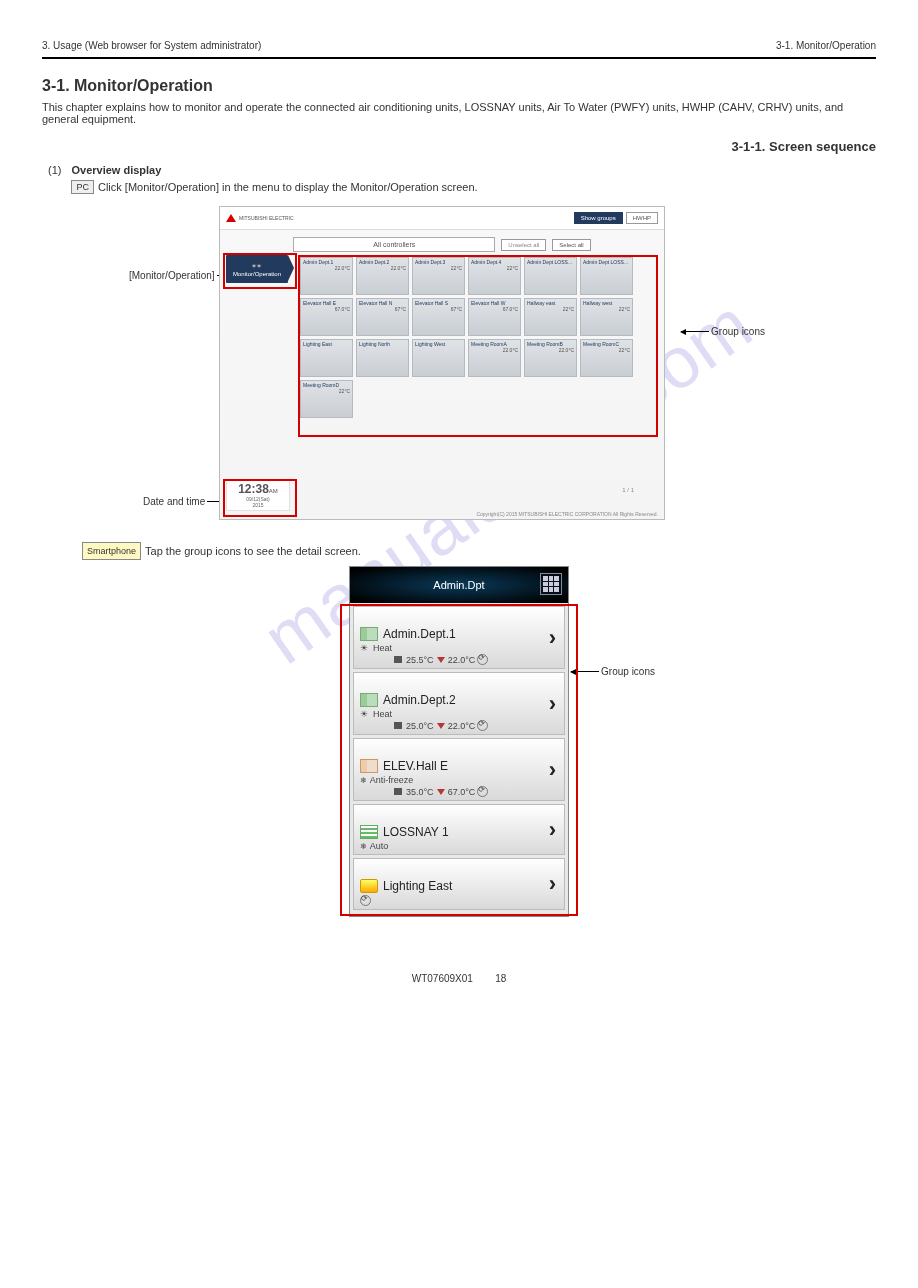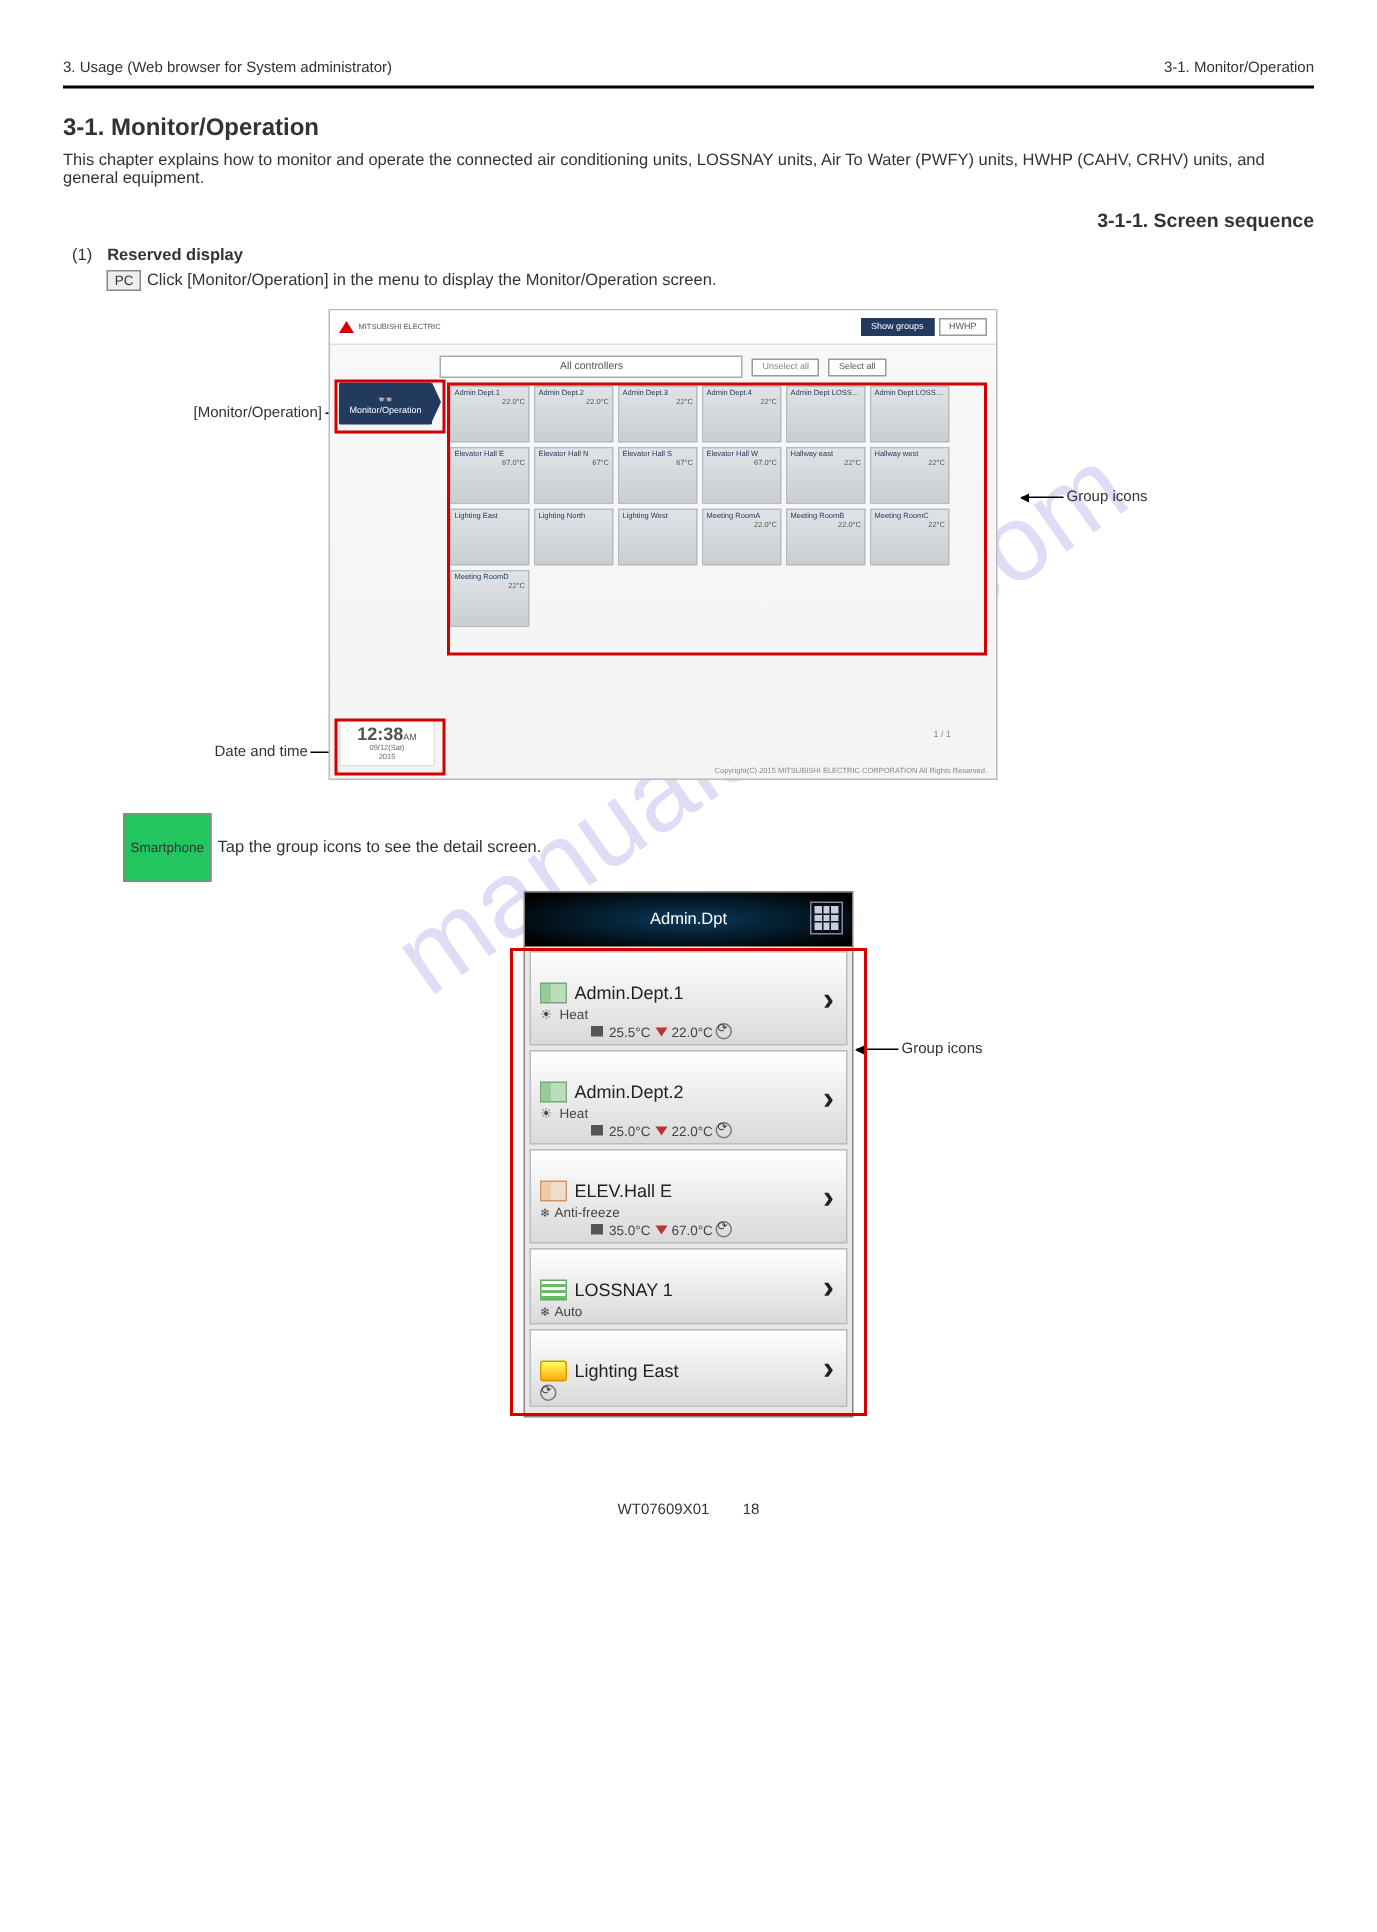--- a/index.html
+++ b/index.html
@@ -79,21 +79,21 @@
 
   <h2>3-1. Monitor/Operation</h2>
   <div class="sub">This chapter explains how to monitor and operate the connected air conditioning units, LOSSNAY units, Air To Water (PWFY) units, HWHP (CAHV, CRHV) units, and general equipment.</div>
 
   <h3>3-1-1. Screen sequence</h3>
   <table class="step">
       <tbody>
         <tr>
     <td>(1)</td>
     <td>
-      <div style="font-weight:bold">Reserved display</div>
+      <div style="font-weight:bold">Overview display</div>
       <div style="display:flex; align-items:center; gap:4px; margin-top:4px;">
         <span style="display:inline-block;padding:1px 4px;border:1px solid #888;background:#eee;font-size:9px">PC</span>
         <span>Click [Monitor/Operation] in the menu to display the Monitor/Operation screen.</span>
       </div>
     </td>
   </tr>
       </tbody>
     </table>
 
   <div class="fig-wrap">
@@ -226,21 +226,21 @@
       <div class="pg">1 / 1</div>
       <div class="copy">Copyright(C) 2015 MITSUBISHI ELECTRIC CORPORATION All Rights Reserved.</div>
 
       <div class="redbox" style="left:3px; top:46px; width:70px; height:32px;"></div>
       <div class="redbox" style="left:78px; top:48px; width:356px; height:178px;"></div>
       <div class="redbox" style="left:3px; top:272px; width:70px; height:34px;"></div>
     </div>
   </div>
 
   <div class="indent" style="margin-top:22px; display:flex; align-items:center; gap:4px;">
-    <span style="display:inline-block;padding:17px 4px;border:1px solid #888;background:#22c55e;font-size:9px">Smartphone</span>
+    <span style="display:inline-block;padding:3px 4px;border:1px solid #888;background:#fef9c3;font-size:9px">Smartphone</span>
     <span>Tap the group icons to see the detail screen.</span>
   </div>
 
   <div style="position:relative; width:240px; margin:6px auto;">
     <div style="position:absolute; right:-76px; top:100px; display:flex; align-items:center; gap:2px;">
       <span class="arrow-l"></span>
       <span class="fig-label">Group icons</span>
     </div>
 
     <div class="phone">

